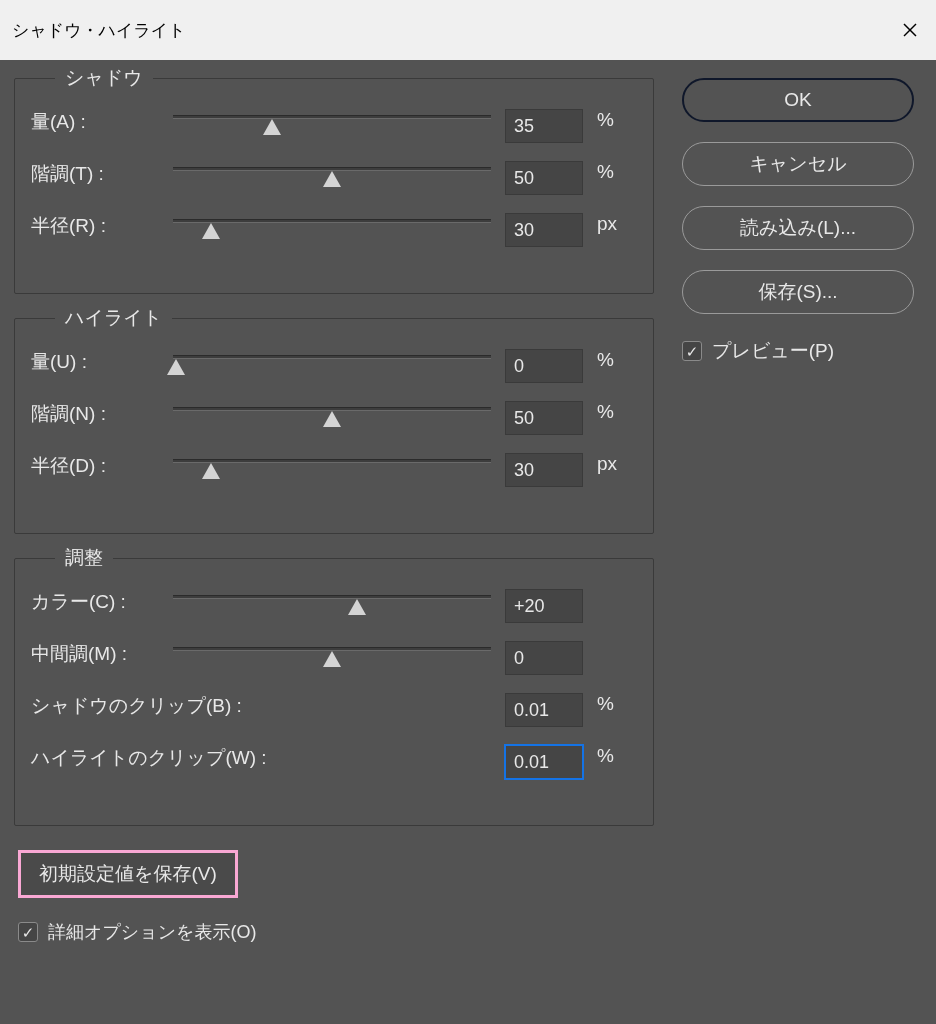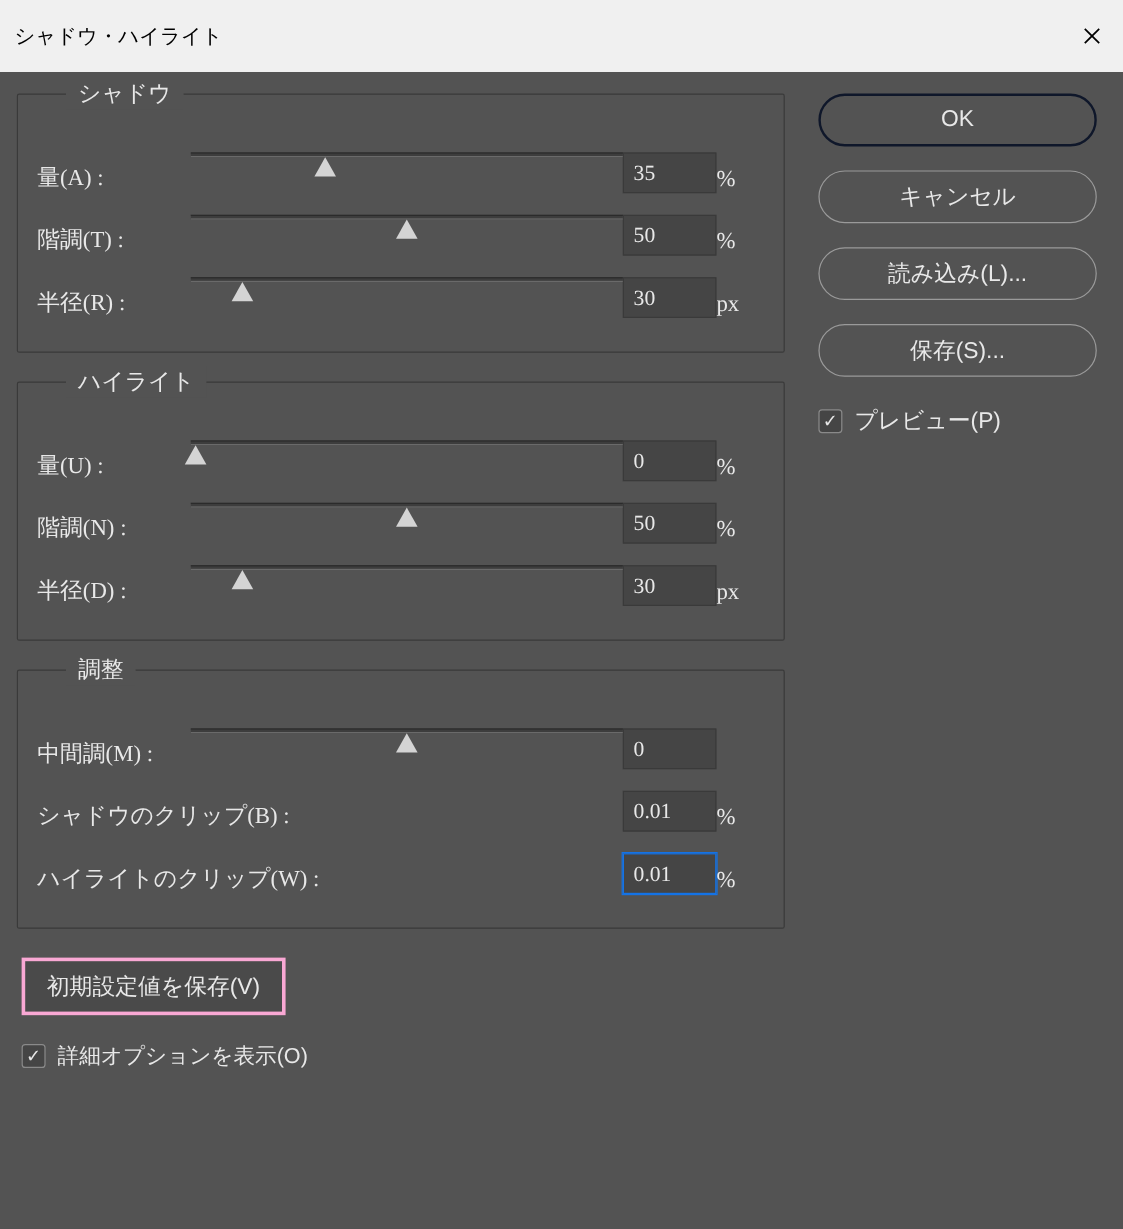--- a/index.html
+++ b/index.html
@@ -50,23 +50,23 @@
   position: absolute;
   top: -14px;
   left: 40px;
   background: #535353;
   padding: 0 10px;
   font-size: 19px;
   color: #e8e8e8;
 }
 .row {
   display: flex;
-  align-items: flex-end;
+  align-items: flex-start;
   height: 52px;
-  font-family: Liberation Serif, serif;
+  gap: 14px;
 }
 .row .lbl {
   width: 128px;
   font-size: 19px;
   color: #e8e8e8;
 }
 .row.wide .lbl { width: 260px; }
 .slider-wrap {
   flex: 1;
   position: relative;
@@ -252,20 +252,29 @@
         </div>
         <div class="numbox">30</div>
         <div class="unit">px</div>
       </div>
     </div>
 
     
     <div class="group">
       <div class="group-title">調整</div>
 
+      <div class="row">
+        <div class="lbl">カラー(C) :</div>
+        <div class="slider-wrap">
+          <div class="slider-track"></div>
+          <div class="slider-thumb" style="left:58%"></div>
+        </div>
+        <div class="numbox">+20</div>
+        <div class="unit"></div>
+      </div>
 
       <div class="row">
         <div class="lbl">中間調(M) :</div>
         <div class="slider-wrap">
           <div class="slider-track"></div>
           <div class="slider-thumb" style="left:50%"></div>
         </div>
         <div class="numbox">0</div>
         <div class="unit"></div>
       </div>

